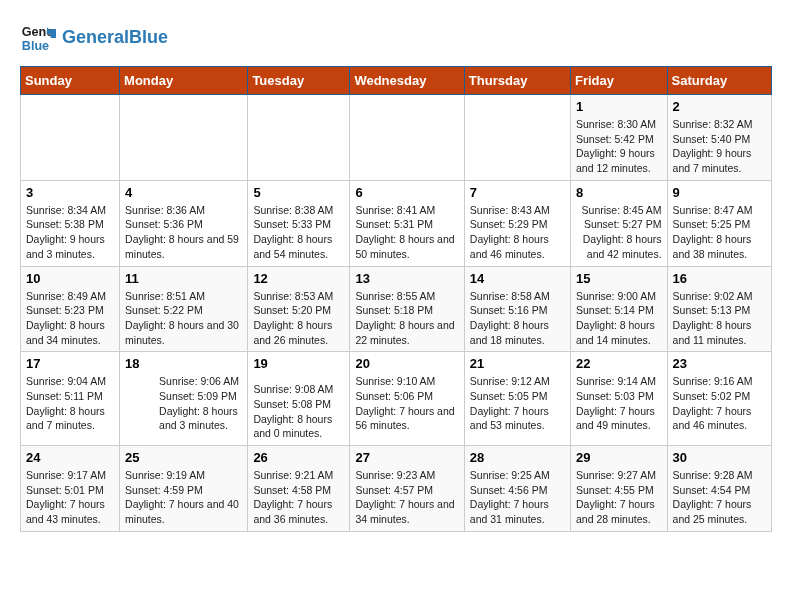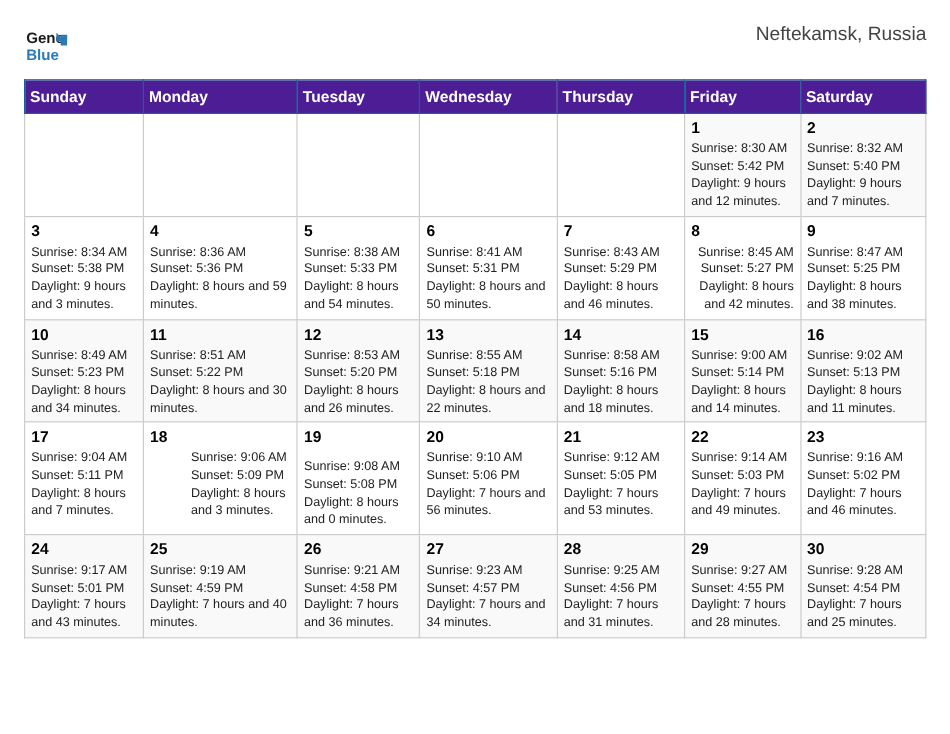--- a/index.html
+++ b/index.html
@@ -45,21 +45,21 @@
     .location {
       font-size: 16px;
       color: #444;
     }
     table {
       width: 100%;
       border-collapse: collapse;
       font-size: 11px;
     }
     thead tr th {
-      background-color: #4c1d95;
+      background-color: #c2410c;
       color: white;
       padding: 6px 4px;
       text-align: left;
       font-size: 13px;
       font-weight: bold;
       border: 1px solid #1a5f96;
     }
     tbody tr td {
       border: 1px solid #ccc;
       vertical-align: top;
@@ -89,23 +89,27 @@
 <body>
 
 <div class="header">
   <div class="logo">
     <svg class="logo-icon" viewBox="0 0 40 40">
       <text x="2" y="18" font-size="14" font-weight="bold" fill="#1a1a1a">General</text>
       <text x="2" y="33" font-size="14" font-weight="bold" fill="#2c7bb6">Blue</text>
       <polygon points="30,8 38,16 30,16" fill="#2c7bb6"></polygon>
       <polygon points="34,10 40,10 40,20 34,20" fill="#2c7bb6"></polygon>
     </svg>
+    <div>
+      <div class="logo-text">
+        <span>General</span><span style="color:#2c7bb6">Blue</span>
+      </div>
+    </div>
   </div>
   <div class="title-block">
-    <div class="location">Neftekamsk, Russia</div>
   </div>
 </div>
 
 <table>
   <thead>
     <tr>
       <th>Sunday</th>
       <th>Monday</th>
       <th>Tuesday</th>
       <th>Wednesday</th>

